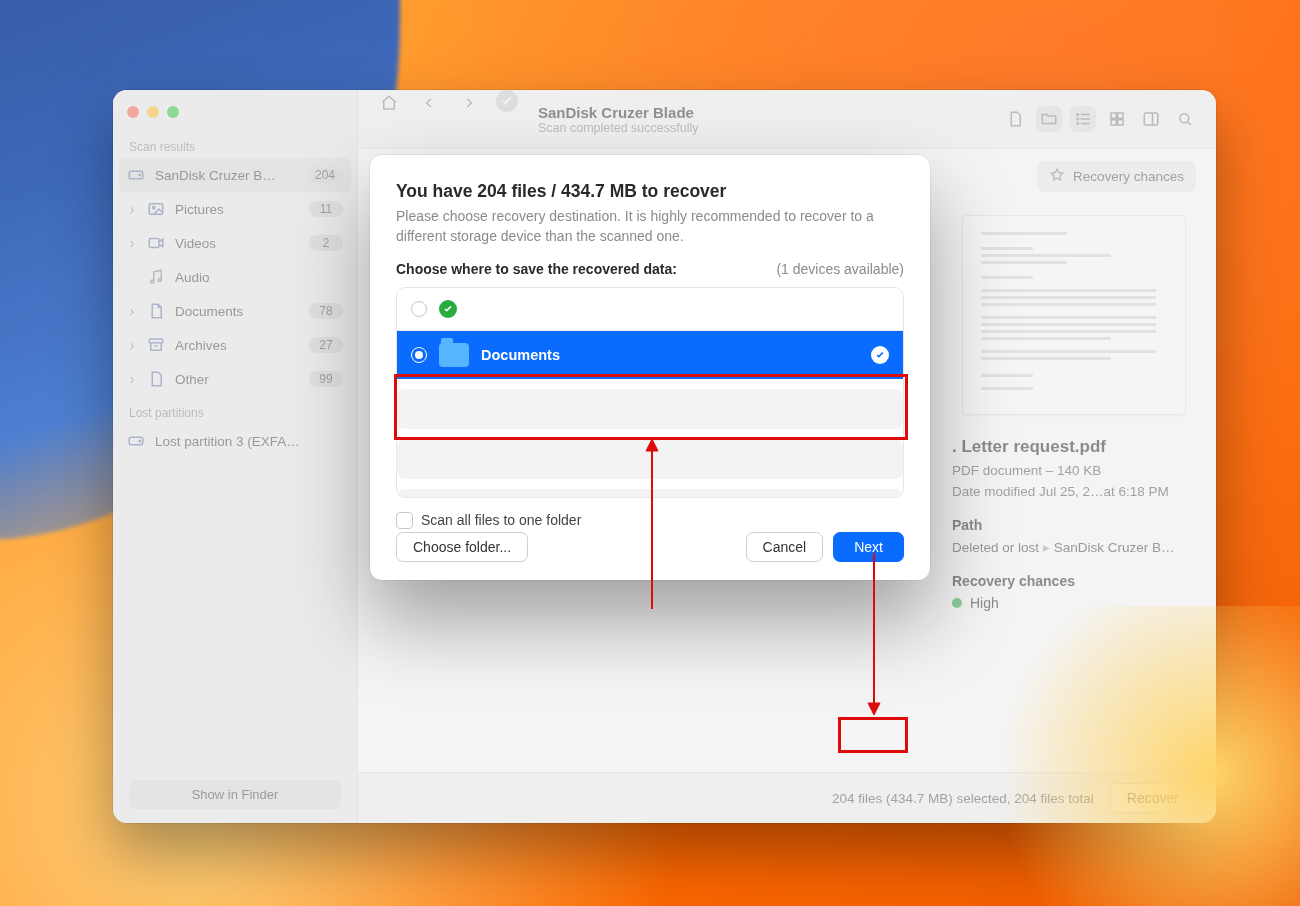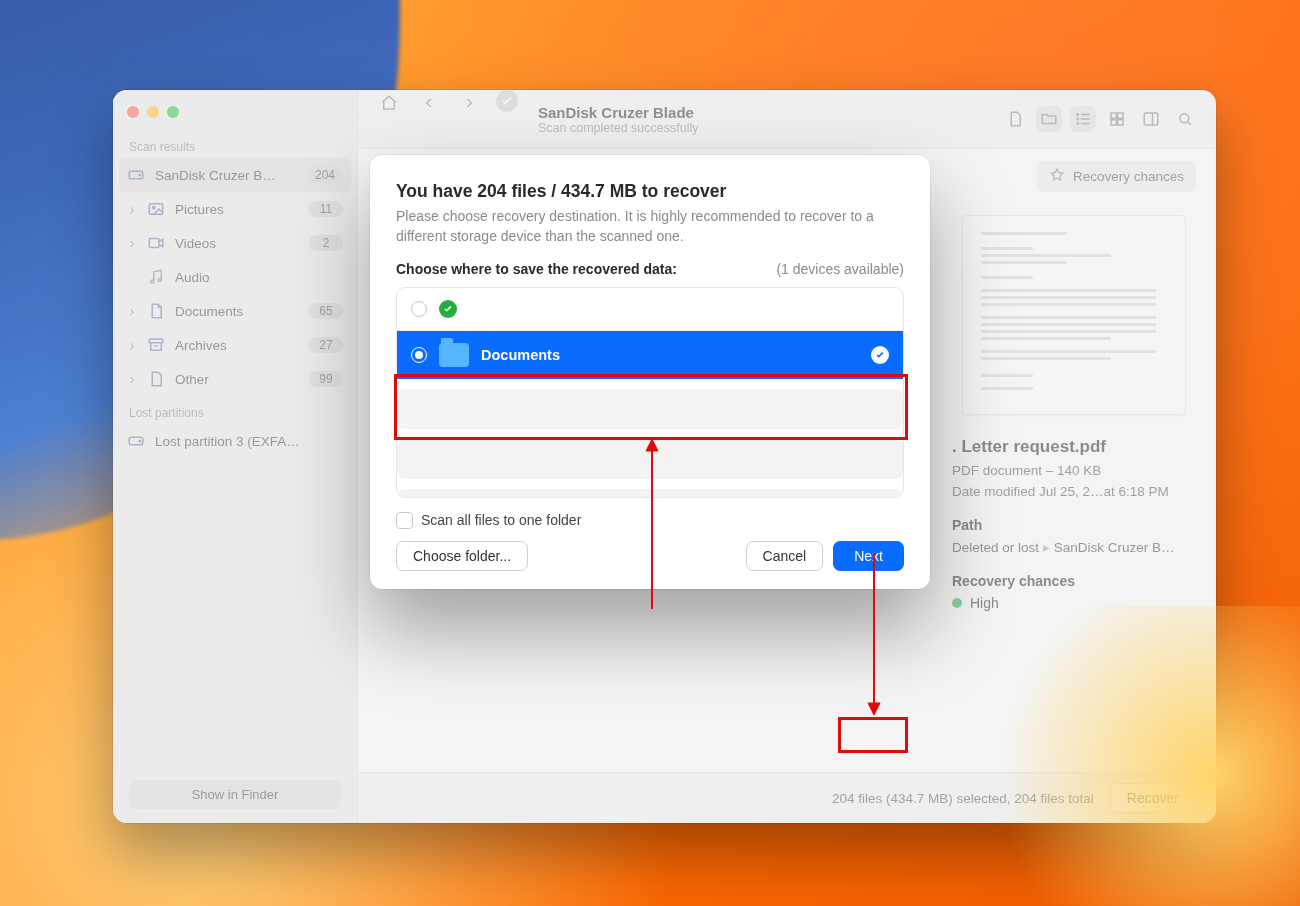--- a/index.html
+++ b/index.html
@@ -141,21 +141,21 @@
   .ok-badge.green{background:var(--green);}
   .ok-badge.white{background:#fff;color:var(--blue);}
   .ok-badge svg{width:10px;height:10px;}
 
   .placeholder-rows{margin-top:6px;}
   .ph{height:40px;background:#f3f3f3;border-radius:8px;margin-top:10px;}
 
   .save-one{display:flex;align-items:center;gap:8px;margin-top:14px;color:#444;}
   .chk{width:15px;height:15px;border-radius:4px;border:1.3px solid #c9c9c9;}
 
-  .modal-buttons{display:flex;margin-top:12px;gap:10px;}
+  .modal-buttons{display:flex;margin-top:3px;gap:10px;}
   .modal-buttons .spacer{flex:1;}
   .btn.primary{background:var(--blue);border-color:var(--blue);color:#fff;padding:6px 20px;}
   
   .anno-box{position:absolute;border:3px solid var(--red-anno);pointer-events:none;}
   .anno-arrow{position:absolute;pointer-events:none;}
   .anno-arrow line, .anno-arrow polygon{stroke:var(--red-anno);fill:var(--red-anno);}
 
   
   .svg18{width:18px;height:18px;}
   .svg16{width:16px;height:16px;}
@@ -225,21 +225,21 @@
       </div>
       <div class="side-item">
         <span class="disclosure">›</span>
         <span class="ic">
             <svg viewBox="0 0 24 24" fill="none" stroke="currentColor" stroke-width="2">
               <path d="M7 3h8l4 4v14H7z"></path>
               <path d="M15 3v4h4"></path>
             </svg>
           </span>
         <span class="label">Documents</span>
-        <span class="badge">65</span>
+        <span class="badge">78</span>
       </div>
       <div class="side-item">
         <span class="disclosure">›</span>
         <span class="ic">
             <svg viewBox="0 0 24 24" fill="none" stroke="currentColor" stroke-width="2">
               <rect x="3" y="4" width="18" height="5" rx="1"></rect>
               <path d="M5 9v10h14V9"></path>
               <path d="M10 13h4"></path>
             </svg>
           </span>

